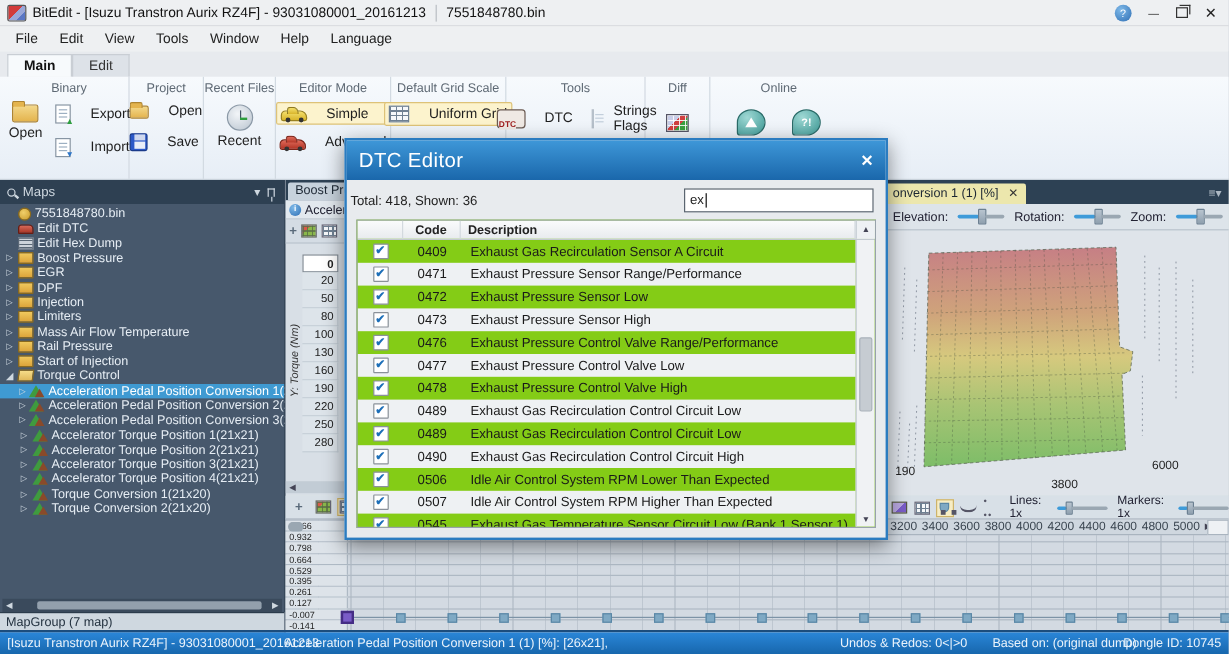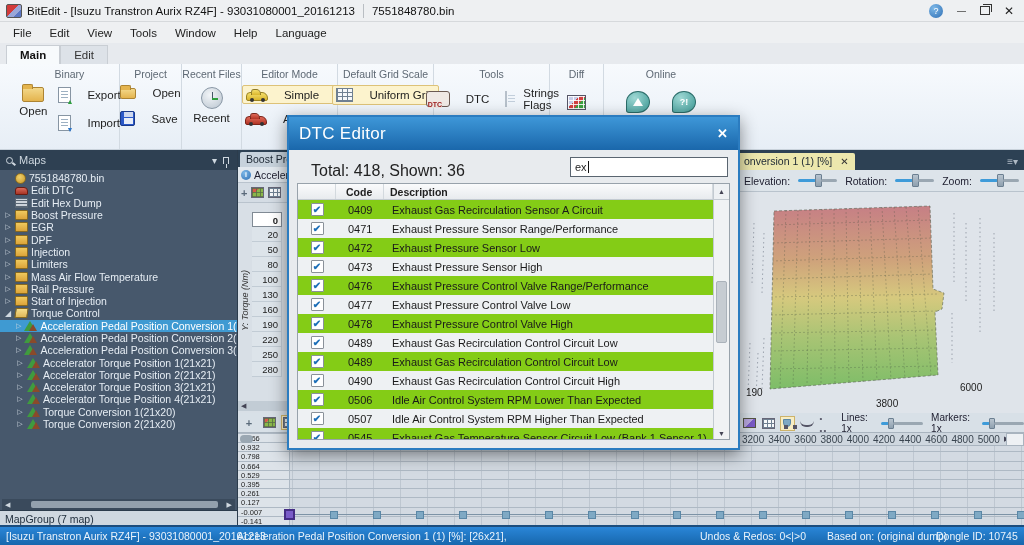--- a/index.html
+++ b/index.html
@@ -19,21 +19,21 @@
 .restore{width:10px;height:9px;border:1px solid #333;position:relative;background:#eef0f2}
 .restore::before{content:"";position:absolute;left:2px;top:-3px;width:8px;height:7px;border:1px solid #333;border-bottom:none;border-left:none}
 
 .menubar{position:absolute;left:0;top:22px;width:1024px;height:21px;background:#eef0f2;display:flex;align-items:center;padding-left:4px}
 .menu-item{padding:2px 9px;font-size:11.5px;color:#222}
 
 .tabrow{position:absolute;left:0;top:43px;width:1024px;height:21px;background:#e7eaee;display:flex;align-items:flex-end;padding-left:6px}
 .rtab{padding:3px 13px;font-size:11.5px;border:1px solid #c9ced4;border-bottom:none;background:#dde2e8;color:#333}
 .rtab.active{background:#f7fafc;font-weight:bold;color:#111}
 
-.ribbon{position:absolute;left:0;top:64px;width:1024px;height:86px;background:linear-gradient(#f7fafd,#e7eef6);border-bottom:1px solid #c9d2db;display:flex;padding-left:20px}
+.ribbon{position:absolute;left:0;top:64px;width:1024px;height:86px;background:linear-gradient(#f7fafd,#e7eef6);border-bottom:1px solid #c9d2db;display:flex;padding-left:8px}
 .rgroup{height:100%;border-right:1px solid #d2dae2;padding:2px 4px;display:flex;flex-direction:column;align-items:center}
 .rgroup-label{font-size:10.5px;color:#5e6974;margin:2px 0 5px;white-space:nowrap}
 .rg-content{display:flex;gap:4px;width:100%;justify-content:center}
 .bigbtn{display:flex;flex-direction:column;align-items:center;gap:3px;padding:2px 4px;font-size:11.5px}
 .smallcol{display:flex;flex-direction:column;gap:8px}
 .smallbtn{display:flex;align-items:center;gap:16px;font-size:11.5px;padding:2px 3px;border-radius:2px;white-space:nowrap}
 .smallbtn.hl,.bigbtn.hl{background:#fcf3cd;border:1px solid #ddc278}
 .folder{width:22px;height:15px;background:linear-gradient(#f3d88a,#e4b44e);border:1px solid #ad8432;border-radius:2px;position:relative}
 .folder::before{content:"";position:absolute;left:-1px;top:-4px;width:9px;height:4px;background:#e4b44e;border:1px solid #ad8432;border-bottom:none;border-radius:2px 2px 0 0}
 .page{width:13px;height:16px;background:#fff;border:1px solid #8795a3;position:relative}
@@ -144,21 +144,21 @@
 .vpill{position:absolute;left:2px;top:22px;width:13px;height:8px;background:#9aa7b2;border-radius:4px}
 
 .statusdiv{position:absolute;left:0;top:525px;width:1024px;height:2px;background:#1c4d7d}
 .statusbar{position:absolute;left:0;top:527px;width:1024px;height:18px;background:linear-gradient(#2a86d8,#1767ad);color:#eaf3fb;font-size:10.5px}
 .statusbar span{position:absolute;top:3px;white-space:nowrap}
 
 .dialog{position:absolute;left:287px;top:115px;width:453px;height:335px;background:#e8ebee;border:2px solid #2b7cc0;box-shadow:0 5px 16px rgba(0,0,0,.45);z-index:50}
 .dlg-header{height:33px;background:linear-gradient(#3e97d8,#1a67ab);display:flex;align-items:center;padding:0 10px}
 .dlg-title{color:#fff;font-size:17px;font-weight:300;letter-spacing:.3px}
 .dlg-x{margin-left:auto;color:#fff;font-size:13px;font-weight:bold}
-.dlg-summary{position:absolute;left:22px;top:45px;font-size:16px;color:#222}
+.dlg-summary{position:absolute;left:3px;top:45px;font-size:11px;color:#222}
 .dlg-search{position:absolute;right:10px;top:40px;width:158px;height:20px;background:#fff;border:1px solid #5a6570;font-size:11px;display:flex;align-items:center;padding-left:4px}
 .caret{display:inline-block;width:1px;height:12px;background:#111;margin-left:1px}
 .dlg-table{position:absolute;left:8px;top:66px;right:8px;bottom:8px;background:#84cc16;border:1px solid #98a2ab;display:flex;flex-direction:column}
 .dt-head{height:16px;background:linear-gradient(#fafbfc,#e8ebee);border-bottom:1px solid #c3cad1;display:flex;font-size:10.5px;font-weight:bold;color:#222}
 .dt-head .h-cb{width:38px;border-right:1px solid #d3d9de}
 .dt-head .h-code{width:48px;border-right:1px solid #d3d9de;padding:2px 0 0 10px}
 .dt-head .h-desc{flex:1;padding:2px 0 0 6px;border-right:1px solid #d3d9de}
 .dt-head .h-sc{width:16px;text-align:center;font-size:7px;color:#445;padding-top:4px;background:#eef1f4;border-left:1px solid #c3cad1}
 .dt-body{flex:1;display:flex;position:relative;overflow:hidden}
 .rows{flex:1}

